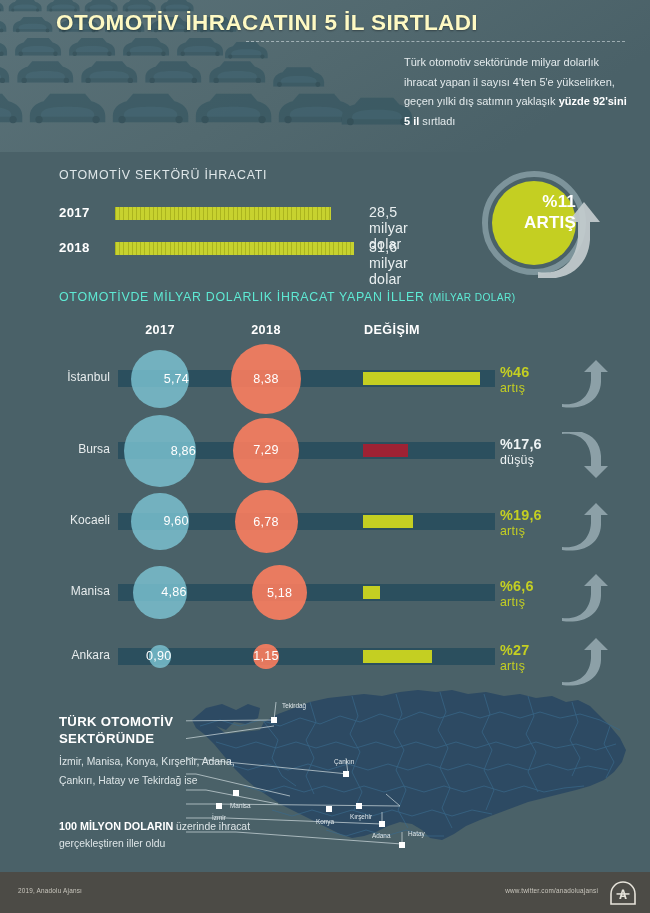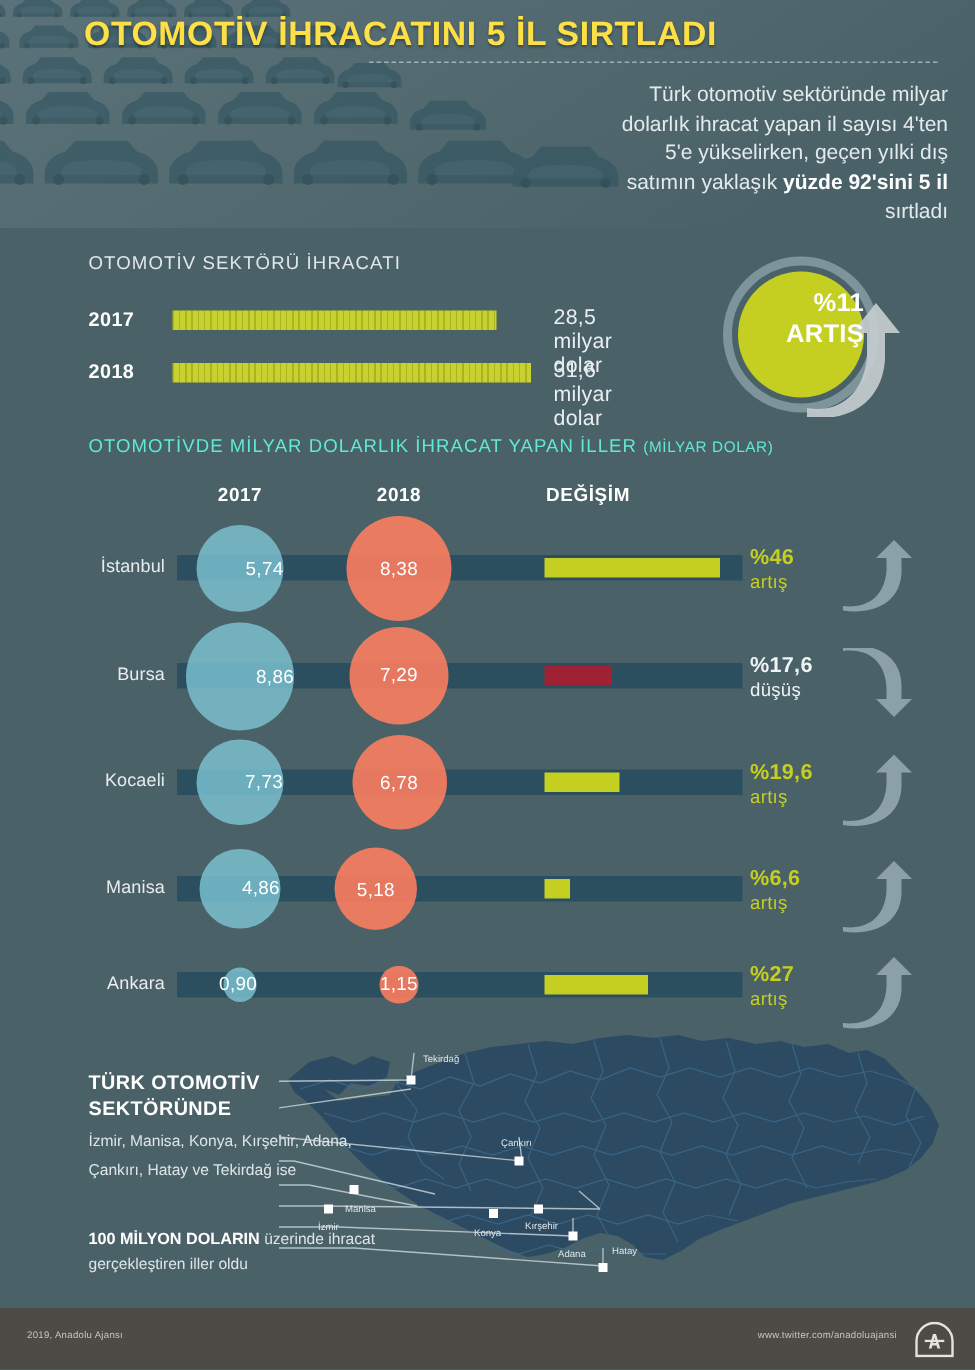--- a/index.html
+++ b/index.html
@@ -15,32 +15,32 @@
   #header {
     position:absolute; left:0; top:0; width:650px; height:152px;
     background:linear-gradient(100deg,#5d757c 0%,#53six 0%,#546c73 35%,#4a6168 100%);
     overflow:hidden;
   }
   #header-bg-cars { position:absolute; left:0; top:0; width:650px; height:152px; }
   #header-title {
     position:absolute; left:0; top:10px; width:534px;
     text-align:center;
     font-size:22.5px; font-weight:bold; letter-spacing:.4px;
-    color:#fde047;
+    color:#fef9c3;
     text-shadow:0 1px 2px rgba(0,0,0,.35);
     z-index:4;
   }
   #header-divider {
     position:absolute; left:246px; top:41px; width:379px; height:0;
     border-top:1.5px dashed rgba(225,235,238,.55);
     z-index:4;
   }
   #header-sub {
     position:absolute; left:404px; top:53px; width:228px;
-    font-size:14px; line-height:19.5px; color:#e3eaec; z-index:4;text-align:right;
+    font-size:11px; line-height:19.5px; color:#e3eaec; z-index:4;
   }
   #header-sub b { color:#ffffff; font-weight:bold; }
 
   
   #sec1-title {
     position:absolute; left:59px; top:168px;
     font-size:12.4px; letter-spacing:.75px; color:#dfe7e9;
   }
   .s1row { position:absolute; left:59px; height:18px; }
   .s1year {
@@ -340,41 +340,41 @@
       </div>
       <svg class="parrow" viewBox="0 0 50 48" style="top: -2px;">
         <path d="M2,2 C20,0 30,10 31,26 L31,34 L24,34 L36,46 L48,34 L41,34 L41,24 C40,4 22,-4 2,-1 Z" fill="#8fa3ab" opacity="0.95"></path>
       </svg>
     </div>
     <div class="prow" style="top: 505px;">
       <div class="pname">Kocaeli</div>
       <div class="ptrack"></div>
       <div class="pchg up" style="left: 363px; width: 49.9px;"></div>
       <div class="pbubble b17" style="height: 57.5px; width: 57.5px; left: 131.2px; top: -12.3px;">
-        <span>7,73</span>
+        <span>9,60</span>
       </div>
       <div class="pbubble b18" style="height: 63px; width: 63px; left: 234.5px; top: -15px;">
         <span>6,78</span>
       </div>
       <div class="pdelta up" style="top: 2px;">
         <span class="pct">%19,6</span>
         <span class="lbl">artış</span>
       </div>
       <svg class="parrow" viewBox="0 0 50 48" style="top: -2px;">
         <path d="M2,44 C20,46 30,36 31,20 L31,12 L24,12 L36,0 L48,12 L41,12 L41,22 C40,42 22,50 2,47 Z" fill="#8fa3ab" opacity="0.95"></path>
       </svg>
     </div>
     <div class="prow" style="top: 576px;">
       <div class="pname">Manisa</div>
       <div class="ptrack"></div>
       <div class="pchg up" style="left: 363px; width: 16.8px;"></div>
       <div class="pbubble b17" style="height: 53.3px; width: 53.3px; left: 133.3px; top: -10.2px;">
         <span>4,86</span>
       </div>
-      <div class="pbubble b18" style="height: 55.1px; width: 55.1px; left: 223px; top: -11px;">
+      <div class="pbubble b18" style="height: 55.1px; width: 55.1px; left: 252px; top: -11px;">
         <span>5,18</span>
       </div>
       <div class="pdelta up" style="top: 2px;">
         <span class="pct">%6,6</span>
         <span class="lbl">artış</span>
       </div>
       <svg class="parrow" viewBox="0 0 50 48" style="top: -2px;">
         <path d="M2,44 C20,46 30,36 31,20 L31,12 L24,12 L36,0 L48,12 L41,12 L41,22 C40,42 22,50 2,47 Z" fill="#8fa3ab" opacity="0.95"></path>
       </svg>
     </div>

